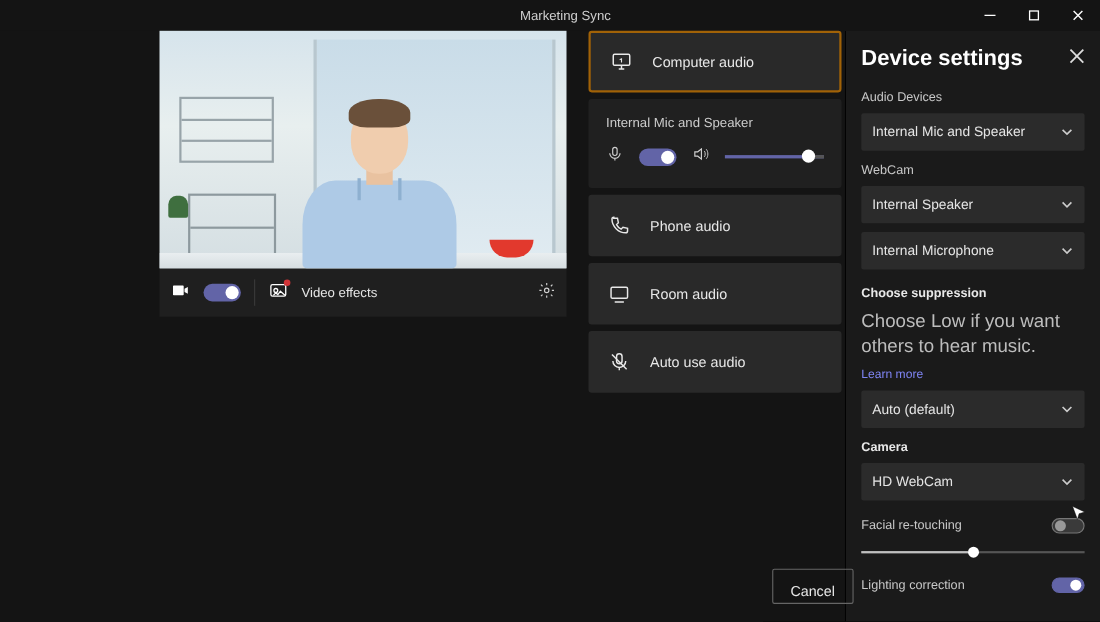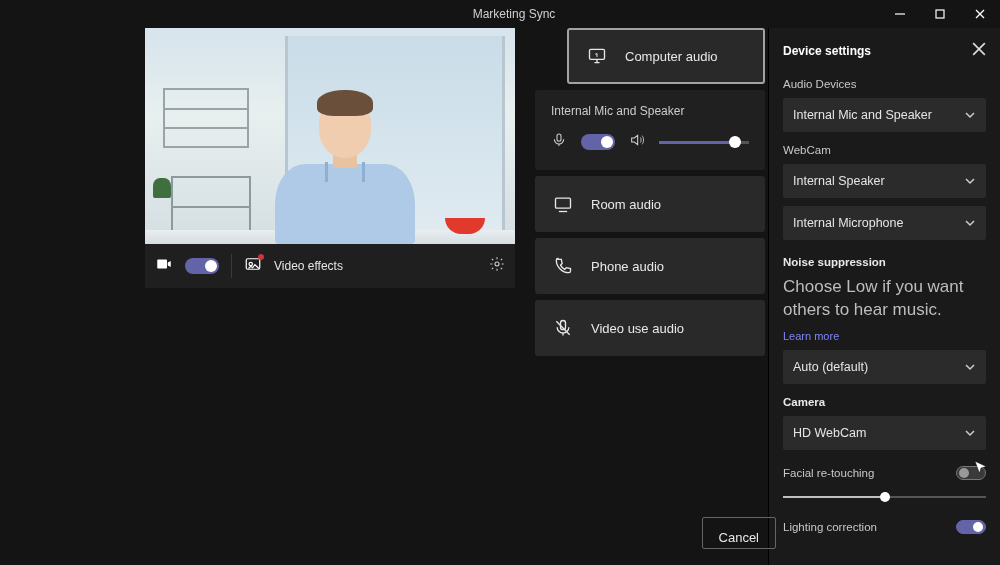--- a/index.html
+++ b/index.html
@@ -46,36 +46,36 @@
   .vsep { width:1px; height:24px; background:#3a3a3a; }
   .fxicon { position: relative; }
   .fxicon svg { width:18px; height:18px; }
   .reddot { position:absolute; width:6px; height:6px; background:#d13438; border-radius:50%; top:-1px; right:-2px; }
   .fxlabel { font-size: 12px; color:#e5e5e5; }
   .gear { margin-left:auto; }
   .gear svg { width:16px; height:16px; }
 
   .options { width: 230px; display: flex; flex-direction: column; gap: 6px; }
   .optcard { background:#292929; border-radius:3px; display:flex; align-items:center; height:56px; padding:0 18px; gap:18px; cursor:pointer; color:#e8e8e8; font-size:13px; position:relative; }
-  .optcard.primary { border:2px solid #a3a3a3;margin-left:32px; }
+  .optcard.primary { border:2px solid #a16207; }
   .optcard svg { width:20px; height:20px; flex-shrink:0; }
   .subcard { background:#202020; border-radius:3px; padding: 14px 16px 18px 16px; display:flex; flex-direction:column; gap: 14px; }
   .subhead { font-size: 12px; color:#cccccc; }
   .audiorow { display:flex; align-items:center; gap: 14px; }
   .mic svg, .spk svg { width:16px; height:16px; }
   .slider { flex:1; height:3px; background:#6264a7; position:relative; }
   .sliderback { position:absolute; right:0; top:0; height:3px; width:14px; background:#555; }
   .sliderknob { position:absolute; width:12px; height:12px; border-radius:50%; background:#fff; top:-5px; right:8px; }
 
   .footer { position:absolute; right:0; bottom:16px; left:0; display:flex; justify-content:flex-end; padding-right: 0px; }
   .cancelbtn { height:32px; padding: 12px 16px; border:1px solid #666; background:transparent; color:#e8e8e8; font-size:13px; border-radius:2px; cursor:pointer; margin-right: -8px; }
 
   
   .panelhead { display:flex; align-items:center; justify-content:space-between; margin-top:4px; margin-bottom:6px; }
-  .panelhead h2 { font-size:12px; font-weight:600; color:#fff; }
+  .panelhead h2 { font-size:20px; font-weight:600; color:#fff; }
   .panelhead .close svg { width:14px; height:14px; }
   .fieldlabel { font-size:11.5px; color:#c8c8c8; margin-top:4px; }
   .select { height:34px; background:#2b2b2b; border-radius:2px; display:flex; align-items:center; padding:0 10px; justify-content:space-between; font-size:12.5px; color:#e5e5e5; cursor:pointer; }
   .select svg { width:12px; height:12px; }
   .small { font-size:17px; color:#bdbdbd; line-height:1.35; }
   .link { color:#7f85f5; font-size:11px; cursor:pointer; }
   .rowflex { display:flex; align-items:center; justify-content:space-between; }
   .mini-toggle { width:30px; height:14px; border-radius:8px; background:#3a3a3a; border:1px solid #777; position:relative; cursor:pointer; }
   .mini-toggle .k { position:absolute; width:10px; height:10px; border-radius:50%; background:#999; top:1px; left:2px; }
   .mini-toggle.on { background:#6264a7; border-color:#6264a7; }
@@ -186,38 +186,38 @@
                     <path d="M17 8c1.5 1.5 1.5 6.5 0 8M19.5 5.5c3 3 3 10 0 13" stroke-width="1.3"></path>
                   </svg></span>
               <div class="slider">
                   <div class="sliderback"></div>
                   <div class="sliderknob"></div>
                 </div>
             </div>
           </div>
           <div class="optcard">
             <svg viewBox="0 0 24 24" fill="none" stroke="#e8e8e8" stroke-width="1.6">
+                <path d="M6 3c-1 0-2 1-2 2 0 8 7 15 15 15 1 0 2-1 2-2v-3l-5-1-2 2c-2-1-4-3-5-5l2-2-1-5H6z"></path>
+              </svg>
+            <span>Phone audio</span>
+          </div>
+          <div class="optcard">
+            <svg viewBox="0 0 24 24" fill="none" stroke="#e8e8e8" stroke-width="1.6">
                 <rect x="3" y="5" width="18" height="12" rx="1.5"></rect>
                 <path d="M7 21h10"></path>
               </svg>
             <span>Room audio</span>
-          </div>
-          <div class="optcard">
-            <svg viewBox="0 0 24 24" fill="none" stroke="#e8e8e8" stroke-width="1.6">
-                <path d="M6 3c-1 0-2 1-2 2 0 8 7 15 15 15 1 0 2-1 2-2v-3l-5-1-2 2c-2-1-4-3-5-5l2-2-1-5H6z"></path>
-              </svg>
-            <span>Phone audio</span>
           </div>
           <div class="optcard">
             <svg viewBox="0 0 24 24" fill="none" stroke="#e8e8e8" stroke-width="1.6">
                 <rect x="9" y="3" width="6" height="11" rx="3"></rect>
                 <path d="M5 11a7 7 0 0 0 14 0M12 18v3"></path>
                 <line x1="4" y1="4" x2="20" y2="20"></line>
               </svg>
-            <span>Video use audio</span>
+            <span>Auto use audio</span>
           </div>
         </div>
       </div>
 
       <div class="footer">
         <button class="cancelbtn">Cancel</button>
       </div>
     </div>
 
     <div class="right">
@@ -245,21 +245,21 @@
           </svg>
       </div>
 
       <div class="select">
         <span>Internal Microphone</span>
         <svg viewBox="0 0 12 12">
             <path d="M2 4l4 4 4-4" fill="none" stroke="#ccc" stroke-width="1.5"></path>
           </svg>
       </div>
 
-      <div class="fieldlabel" style="font-weight:600;color:#e8e8e8;margin-top:8px;">Noise suppression</div>
+      <div class="fieldlabel" style="font-weight:600;color:#e8e8e8;margin-top:8px;">Choose suppression</div>
       <div class="small">Choose Low if you want others to hear music.</div>
       <div class="link">Learn more</div>
       <div class="select">
         <span>Auto (default)</span>
         <svg viewBox="0 0 12 12">
             <path d="M2 4l4 4 4-4" fill="none" stroke="#ccc" stroke-width="1.5"></path>
           </svg>
       </div>
 
       <div class="fieldlabel" style="font-weight:600;color:#e8e8e8;margin-top:4px;">Camera</div>

